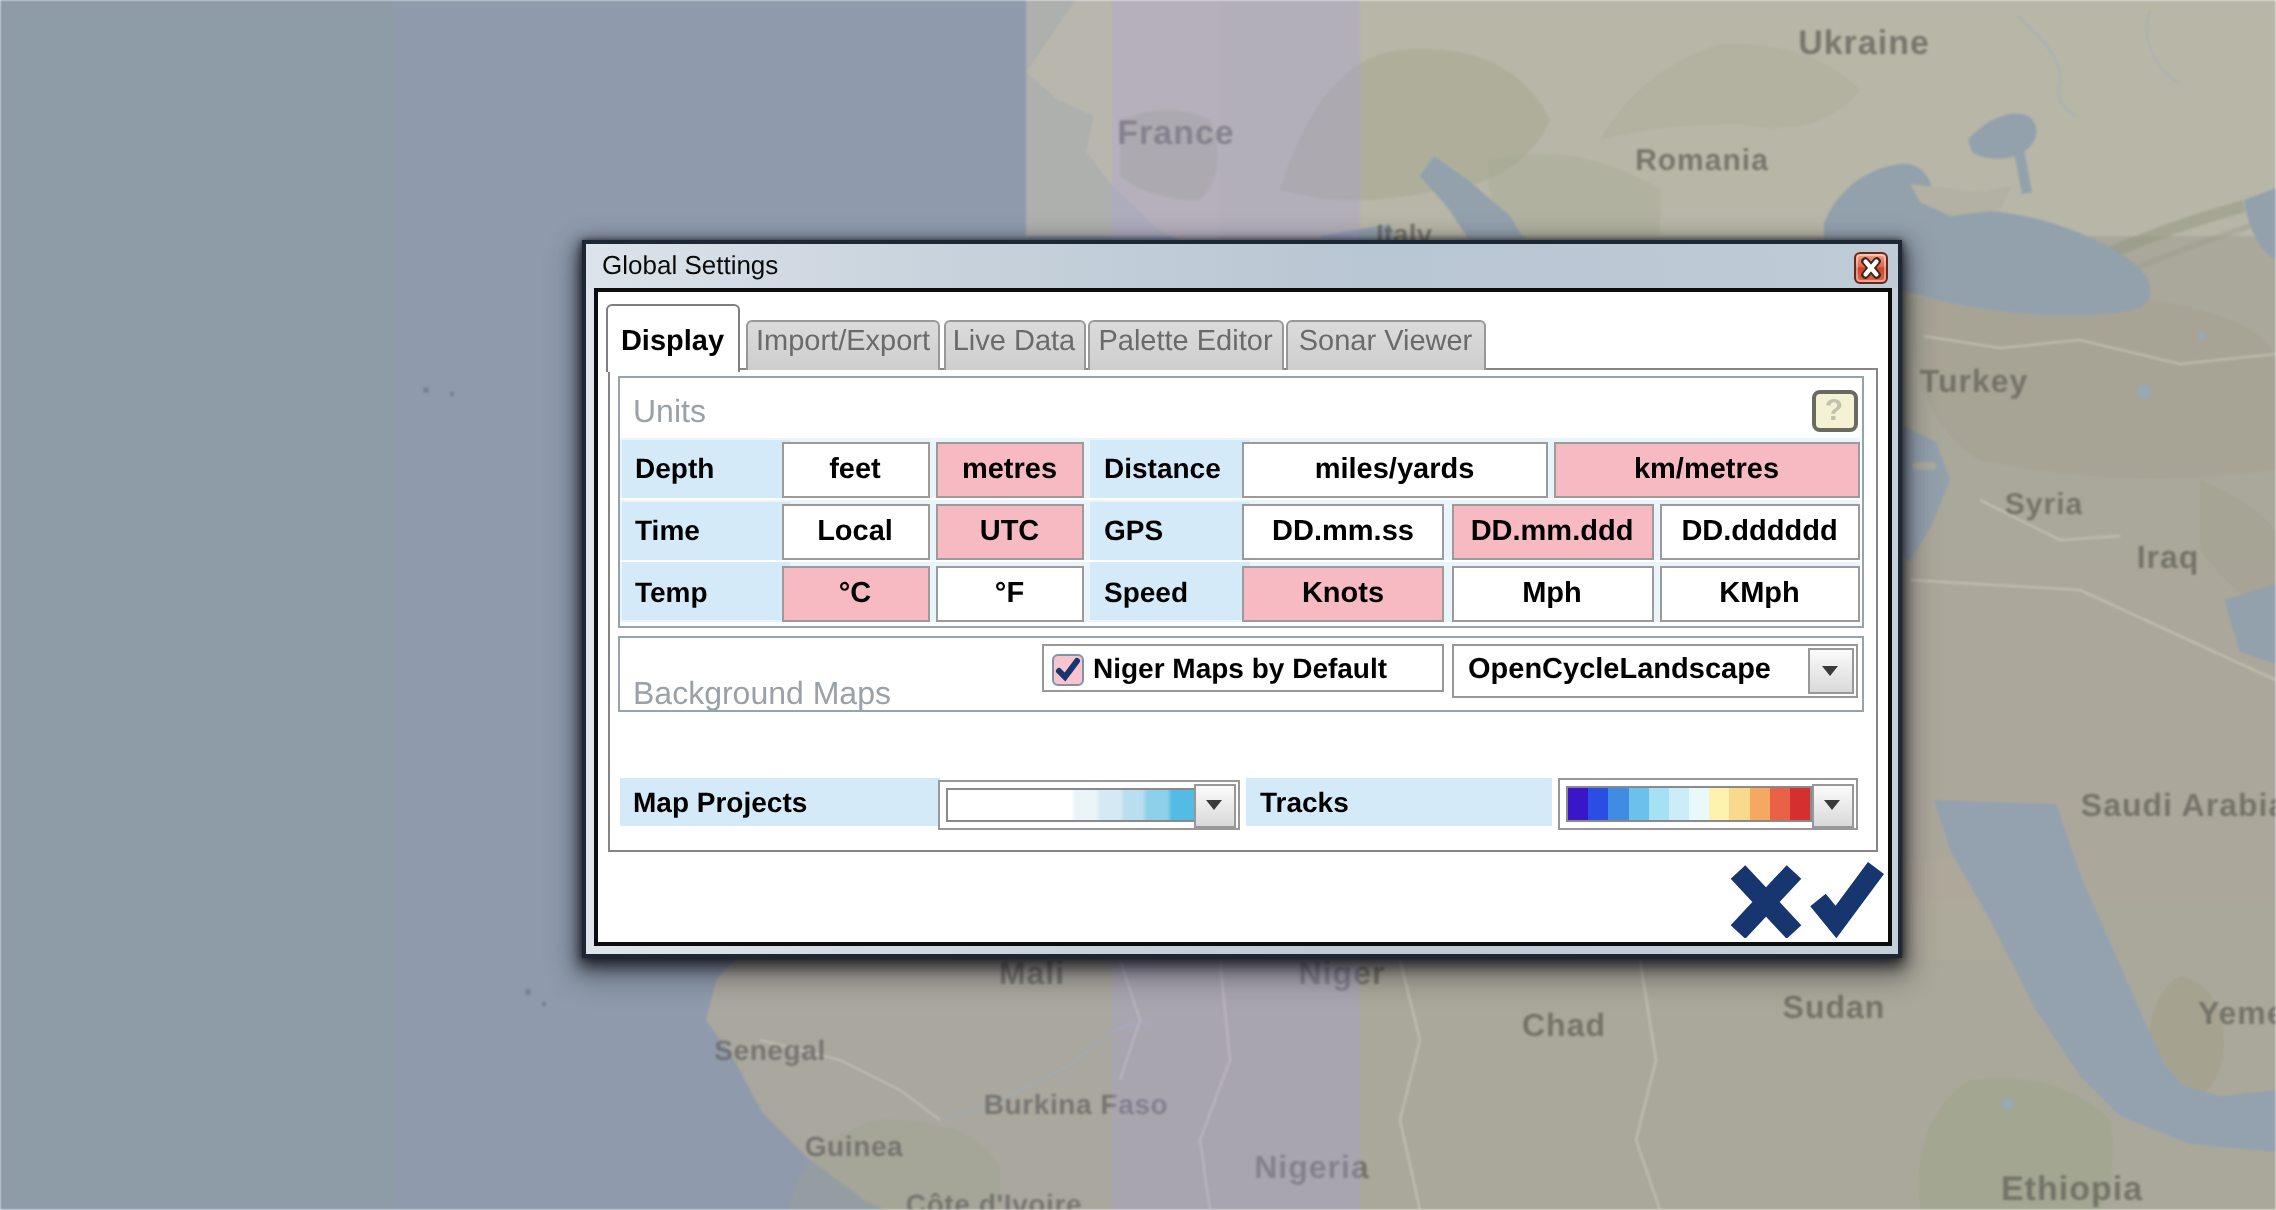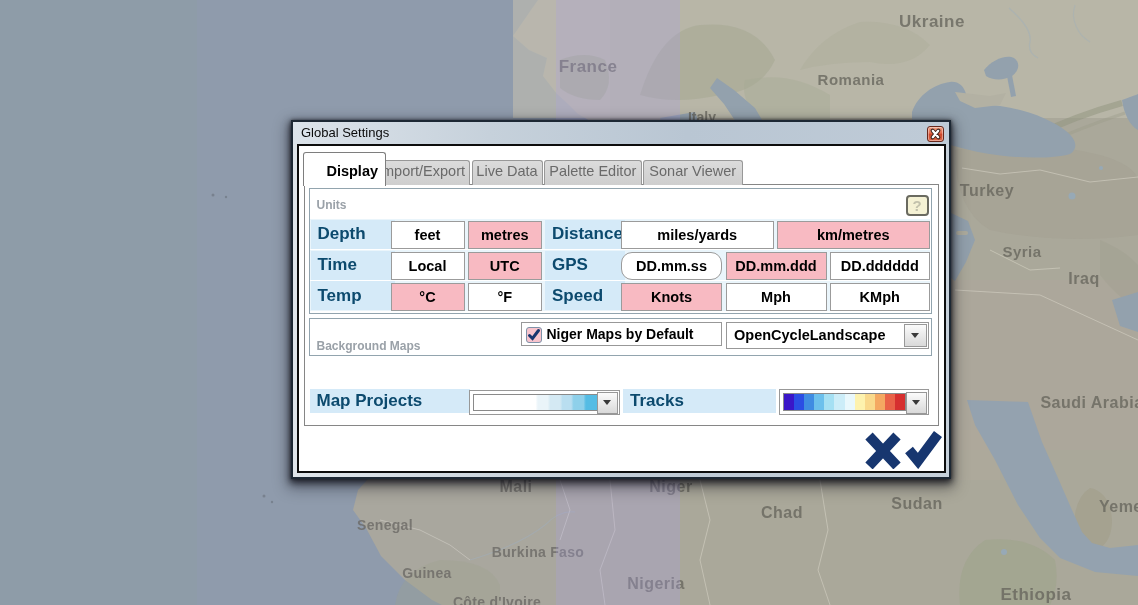--- a/index.html
+++ b/index.html
@@ -18,23 +18,23 @@
  box-shadow:inset 0 0 0 1px rgba(255,255,255,.4);}
 #client{position:absolute;left:3.5px;top:21.5px;width:645px;height:325px;background:#fff;border:2px solid #0d0d0d;}
 
 #tabframe{position:absolute;left:5px;top:38px;width:633px;height:240.5px;border:1px solid #868686;background:#fff;}
 .tab{position:absolute;top:14.5px;height:23.5px;background:linear-gradient(#dbdbdb,#cecece);border:1px solid #989898;
  border-bottom:none;border-radius:3px 3px 0 0;color:#6a6a6a;font-size:14.5px;text-align:center;line-height:21px;}
 #tab-display{top:6.5px;height:33px;background:#fff;border:1px solid #7e7e7e;border-bottom:none;color:#000;
  font-weight:bold;line-height:37px;z-index:3;}
 
 .panel{position:absolute;left:11px;background:#fff;border:1px solid #92a4ae;}
-.ptitle{position:absolute;left:7px;font-size:12px;font-weight:bold;color:#9aa1a8;}
+.ptitle{position:absolute;left:7px;font-size:16px;font-weight:normal;color:#9aa1a8;}
 .cell{position:absolute;background:#d5eaf8;}
-.rlabel{font-size:17px;font-weight:bold;color:#0c4a6e;padding-left:7px;display:flex;align-items:center;}
+.rlabel{font-size:14px;font-weight:bold;color:#000000;padding-left:7px;display:flex;align-items:center;}
 .btn{position:absolute;background:#fff;border:1.5px solid #9b9b9b;font-size:14.5px;font-weight:bold;color:#000;
  display:flex;align-items:center;justify-content:center;}
 .pink{background:#f8bac2;}
 .rowbg{position:absolute;left:1px;background:#eaf5fb;}
 #qbtn{position:absolute;border:2px solid #6a6a60;border-radius:4px;background:#f4f1d4;color:#c2c1ac;
  font-size:15px;font-weight:bold;text-align:center;}
 
 .combo{position:absolute;background:#fff;border:1px solid #989898;}
 .arrowbtn{position:absolute;border:1px solid #989898;background:linear-gradient(#fbfbfb,#d9d9d9);}
 .arrowbtn:after{content:"";position:absolute;left:50%;top:50%;margin:-2.5px 0 0 -4.5px;border:4.5px solid transparent;border-top:5px solid #3a3a3a;}
@@ -136,21 +136,21 @@
         <div id="closebtn">
     <svg width="15" height="14" viewBox="0 0 15 14" style="display:block">
       <path d="M4.6,3.6 L10.4,10.4 M10.4,3.6 L4.6,10.4" stroke="#3d2620" stroke-width="4" stroke-linecap="round"></path>
       <path d="M4.8,3.8 L10.2,10.2 M10.2,3.8 L4.8,10.2" stroke="#ffffff" stroke-width="2.2" stroke-linecap="round"></path>
     </svg>
         </div>
       </div>
   <div id="client">
 
     <div id="tabframe"></div>
-    <div class="tab" id="tab-display" style="left:4.5px;width:64.5px;padding-left:16px;">Display</div>
+    <div class="tab" id="tab-display" style="left:4.5px;width:64.5px;">Display</div>
     <div class="tab" style="left:74.5px;width:95px;">Import/Export</div>
     <div class="tab" style="left:173px;width:69px;">Live Data</div>
     <div class="tab" style="left:245.5px;width:95.5px;">Palette Editor</div>
     <div class="tab" style="left:344.5px;width:97.5px;">Sonar Viewer</div>
 
     <div class="panel" style="left:10px;top:42px;width:621.5px;height:124px;">
       <div class="ptitle" style="top:9px;">Units</div>
     </div>
     <div id="qbtn" style="left:607px;top:49px;width:19px;height:17.5px;line-height:17px;">?</div>
 
@@ -162,21 +162,21 @@
     <div class="btn" style="left:92px;top:75.5px;width:72px;height:26px;">feet</div>
     <div class="btn pink" style="left:169.5px;top:75.5px;width:71.5px;height:26px;">metres</div>
     <div class="cell rlabel" style="left:246.5px;top:74px;width:72.5px;height:29px;">Distance</div>
     <div class="btn" style="left:322.5px;top:75.5px;width:150.5px;height:26px;">miles/yards</div>
     <div class="btn pink" style="left:478.5px;top:75.5px;width:150.5px;height:26px;">km/metres</div>
 
     <div class="cell rlabel" style="left:12px;top:105px;width:77px;height:29px;">Time</div>
     <div class="btn" style="left:92px;top:106.5px;width:72px;height:26px;">Local</div>
     <div class="btn pink" style="left:169.5px;top:106.5px;width:71.5px;height:26px;">UTC</div>
     <div class="cell rlabel" style="left:246.5px;top:105px;width:72.5px;height:29px;">GPS</div>
-    <div class="btn" style="left:322.5px;top:106.5px;width:99px;height:26px;border-radius:11px;">DD.mm.ss</div>
+    <div class="btn" style="left:322.5px;top:106.5px;width:99px;height:26px;">DD.mm.ss</div>
     <div class="btn pink" style="left:427px;top:106.5px;width:99px;height:26px;">DD.mm.ddd</div>
     <div class="btn" style="left:531.5px;top:106.5px;width:97.5px;height:26px;">DD.dddddd</div>
 
     <div class="cell rlabel" style="left:12px;top:135.5px;width:77px;height:29px;">Temp</div>
     <div class="btn pink" style="left:92px;top:137px;width:72px;height:26px;">°C</div>
     <div class="btn" style="left:169.5px;top:137px;width:71.5px;height:26px;">°F</div>
     <div class="cell rlabel" style="left:246.5px;top:135.5px;width:72.5px;height:29px;">Speed</div>
     <div class="btn pink" style="left:322.5px;top:137px;width:99px;height:26px;">Knots</div>
     <div class="btn" style="left:531.5px;top:137px;width:97.5px;height:26px;">KMph</div>
     <div class="btn" style="left:427px;top:137px;width:99px;height:26px;">Mph</div>

